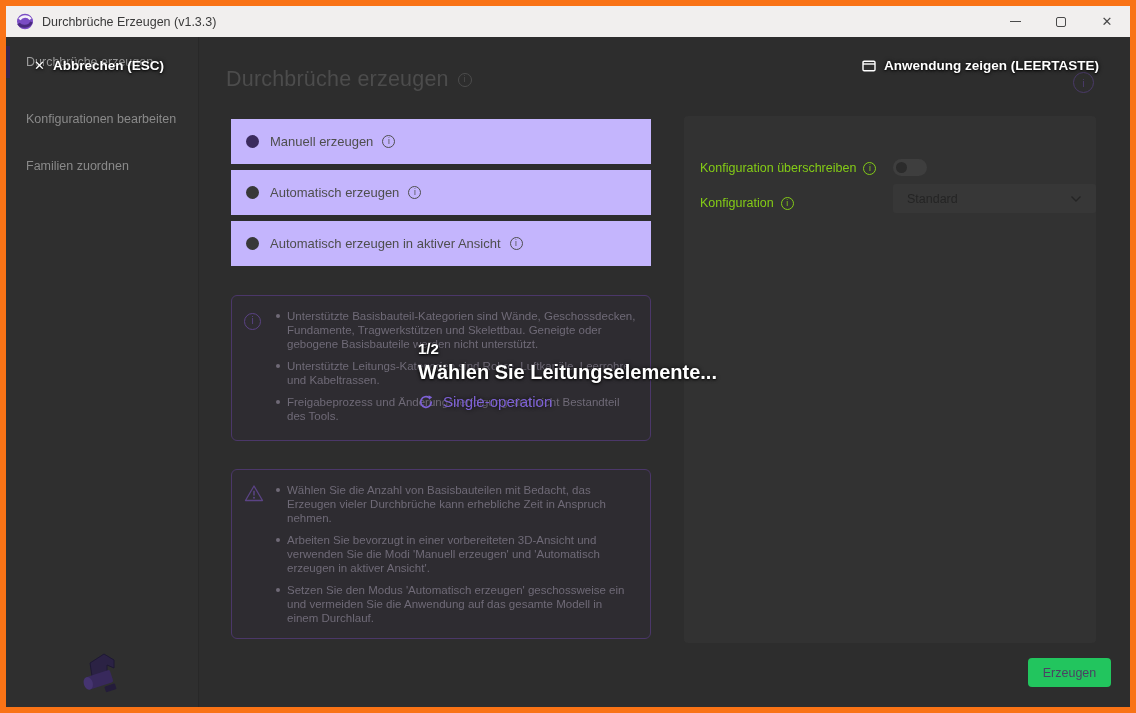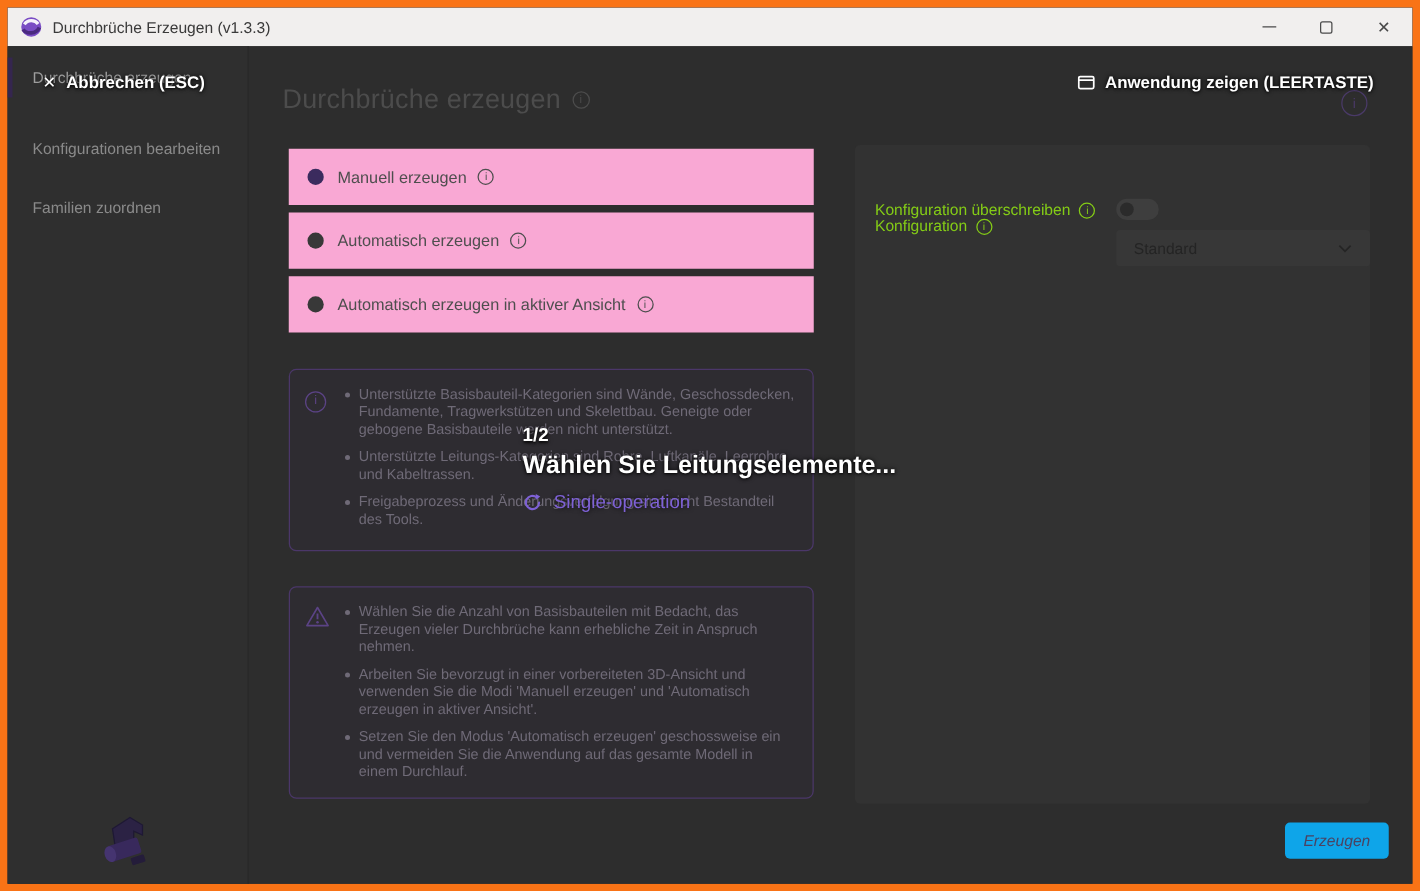--- a/index.html
+++ b/index.html
@@ -39,49 +39,49 @@
 
   .iicon {
     display:inline-flex; align-items:center; justify-content:center;
     width:14px; height:14px; border:1px solid currentColor; border-radius:50%;
     font-size:9px; font-style:normal; line-height:1; flex:0 0 auto;
   }
   .iicon.sm { width:13px; height:13px; font-size:8.5px; }
 
   .top-info { position:absolute; left:1067px; top:35px; width:21px; height:21px; border:1.5px solid #4a3a68; border-radius:50%; color:#4a3a68; display:flex; align-items:center; justify-content:center; font-size:11px; }
 
-  .mode-row { position:absolute; left:225px; width:420px; height:45px; background:#f9a8d4; display:flex; align-items:center; padding-left:15px; gap:11px; color:#4e4e4e; font-size:13px; }
+  .mode-row { position:absolute; left:225px; width:420px; height:45px; background:#c4b5fd; display:flex; align-items:center; padding-left:15px; gap:11px; color:#4e4e4e; font-size:13px; }
   .mode-row.r0 { top:82px; }
   .mode-row.r1 { top:133px; }
   .mode-row.r2 { top:184px; }
   .radio { width:13px; height:13px; border-radius:50%; background:#383838; flex:0 0 auto; }
   .radio.sel { background:#3b2b5e; }
   .mode-row .iicon { margin-left:-2px; }
 
   
   .cfg-panel { position:absolute; left:678px; top:79px; width:412px; height:527px; background:#323232; border-radius:4px; }
   .cfg-label { position:absolute; left:16px; font-size:12.5px; color:#84cc16; display:flex; align-items:flex-end; gap:7px; }
   .cfg-label.l0 { top:45px; }
-  .cfg-label.l1 { top:58px; }
+  .cfg-label.l1 { top:80px; }
   .toggle { position:absolute; left:209px; top:43px; width:34px; height:17px; border-radius:9px; background:#3e3e3e; }
   .toggle .knob { position:absolute; left:3px; top:3px; width:11px; height:11px; border-radius:50%; background:#2b2b2b; }
   .dropdown { position:absolute; left:209px; top:68px; width:203px; height:29px; background:#373737; border-radius:3px; display:flex; align-items:center; padding:0 14px; justify-content:space-between; }
   .dropdown .val { font-size:12.5px; color:#242424; }
 
   
   .nbox { position:absolute; left:225px; width:420px; border:1px solid #4b3769; border-radius:6px; background:#2e2c31; padding:13px 14px 10px 12px; display:flex; gap:10px; }
   .nbox.info { top:258px; height:146px; }
   .nbox.warn { top:432px; height:170px;justify-content:space-between; }
   .nbox .bicon { flex:0 0 20px; color:#5b4385; padding-top:1px; }
   .nbox ul { list-style:none; flex:1; }
   .nbox li { position:relative; padding-left:13px; font-size:11.5px; line-height:14px; color:#6f6a77; margin-bottom:8px; }
   .nbox li::before { content:""; position:absolute; left:2px; top:5px; width:4px; height:4px; border-radius:50%; background:#6f6a77; }
   .box-iicon { width:17px; height:17px; font-size:10px; border-width:1.2px; }
 
-  .gen-btn { position:absolute; left:1022px; top:621px; width:83px; height:29px; background:#0ea5e9; border:none; border-radius:4px; font-size:12.5px; color:#4a4363; font-family:inherit;font-style:italic; }
+  .gen-btn { position:absolute; left:1022px; top:621px; width:83px; height:29px; background:#22c55e; border:none; border-radius:4px; font-size:12.5px; color:#4a4363; font-family:inherit; }
 
   
   .ov { position:absolute; color:#fff; text-shadow:0 0 4px rgba(0,0,0,.85), 0 1px 2px rgba(0,0,0,.7); }
   .ov-cancel { left:28px; top:52px; font-size:13.5px; font-weight:600; display:flex; align-items:center; gap:8px; cursor:default; }
   .ov-cancel .x { font-size:13px; font-weight:400; }
   .ov-show { right:31px; top:52px; font-size:13.5px; font-weight:600; display:flex; align-items:center; gap:8px; cursor:default; }
   .ov-center { left:412px; top:334px; }
   .ov-step { font-size:15px; font-weight:700; line-height:18px; }
   .ov-instruction { font-size:20px; font-weight:600; line-height:24px; margin-top:2px; }
   .ov-mode { margin-top:9px; display:flex; align-items:flex-end; gap:9px; color:#7e61d6; font-size:15px; text-shadow:0 0 4px rgba(0,0,0,.85); }

